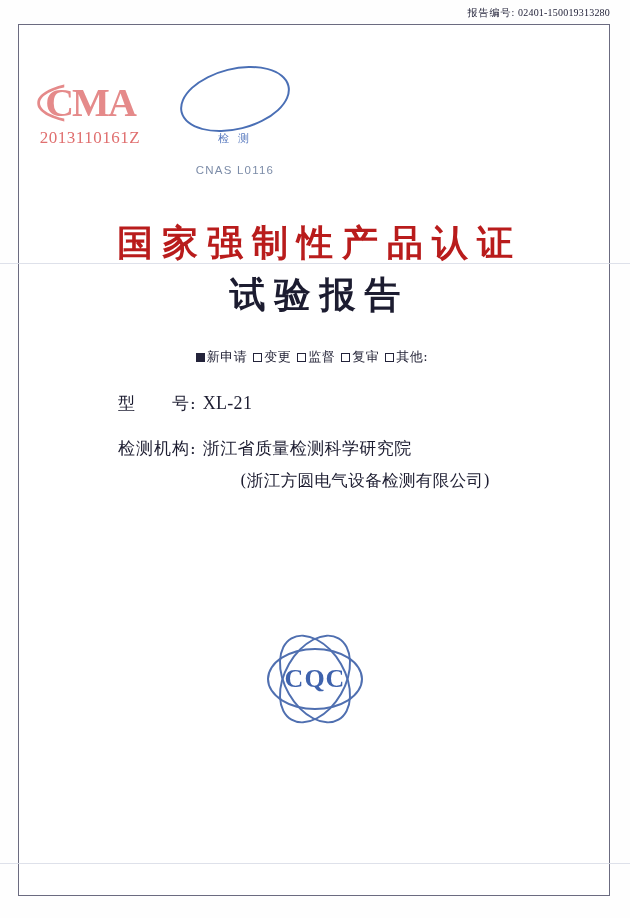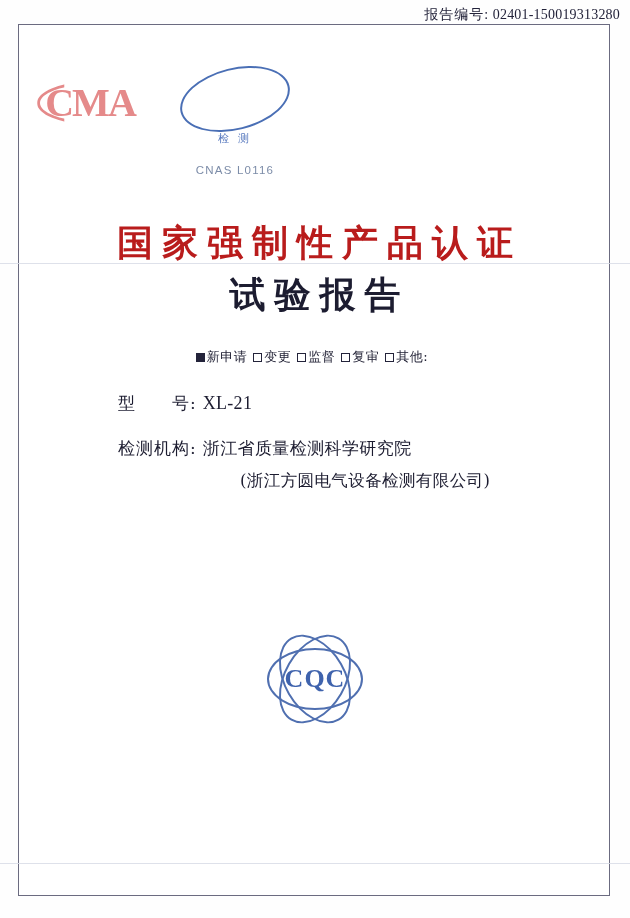--- a/index.html
+++ b/index.html
@@ -32,23 +32,23 @@
     width: 592px;
     height: 872px;
     border: 1px solid #6b6b80;
     box-sizing: border-box;
     background: #ffffff;
   }
 
   
   .report-no {
     position: absolute;
-    right: 10px;
+    right: 20px;
     top: 6px;
-    font-size: 14px;
+    font-size: 10px;
     letter-spacing: .2px;
     color: #23233a;
     white-space: nowrap;
     font-family: "Liberation Serif", serif;
   }
   .report-no .label { letter-spacing: 1px; }
   .report-no .value { font-family: "Liberation Serif", serif; }
 
   
   .scanline {
@@ -297,20 +297,21 @@
   <div class="scanline l1"></div>
   <div class="scanline l2"></div>
 
   <div class="logos">
 
     <div class="cma">
       <div class="cma-mark">
         <span class="ring"></span>
         <span>CMA</span>
       </div>
+      <div class="cma-code">2013110161Z</div>
     </div>
 
     <div class="cnas">
       <div class="cnas-ellipse">
         <span class="outer"></span>
       </div>
       <div class="cnas-sub">检 测</div>
       <div class="cnas-code">CNAS L0116</div>
     </div>
 

